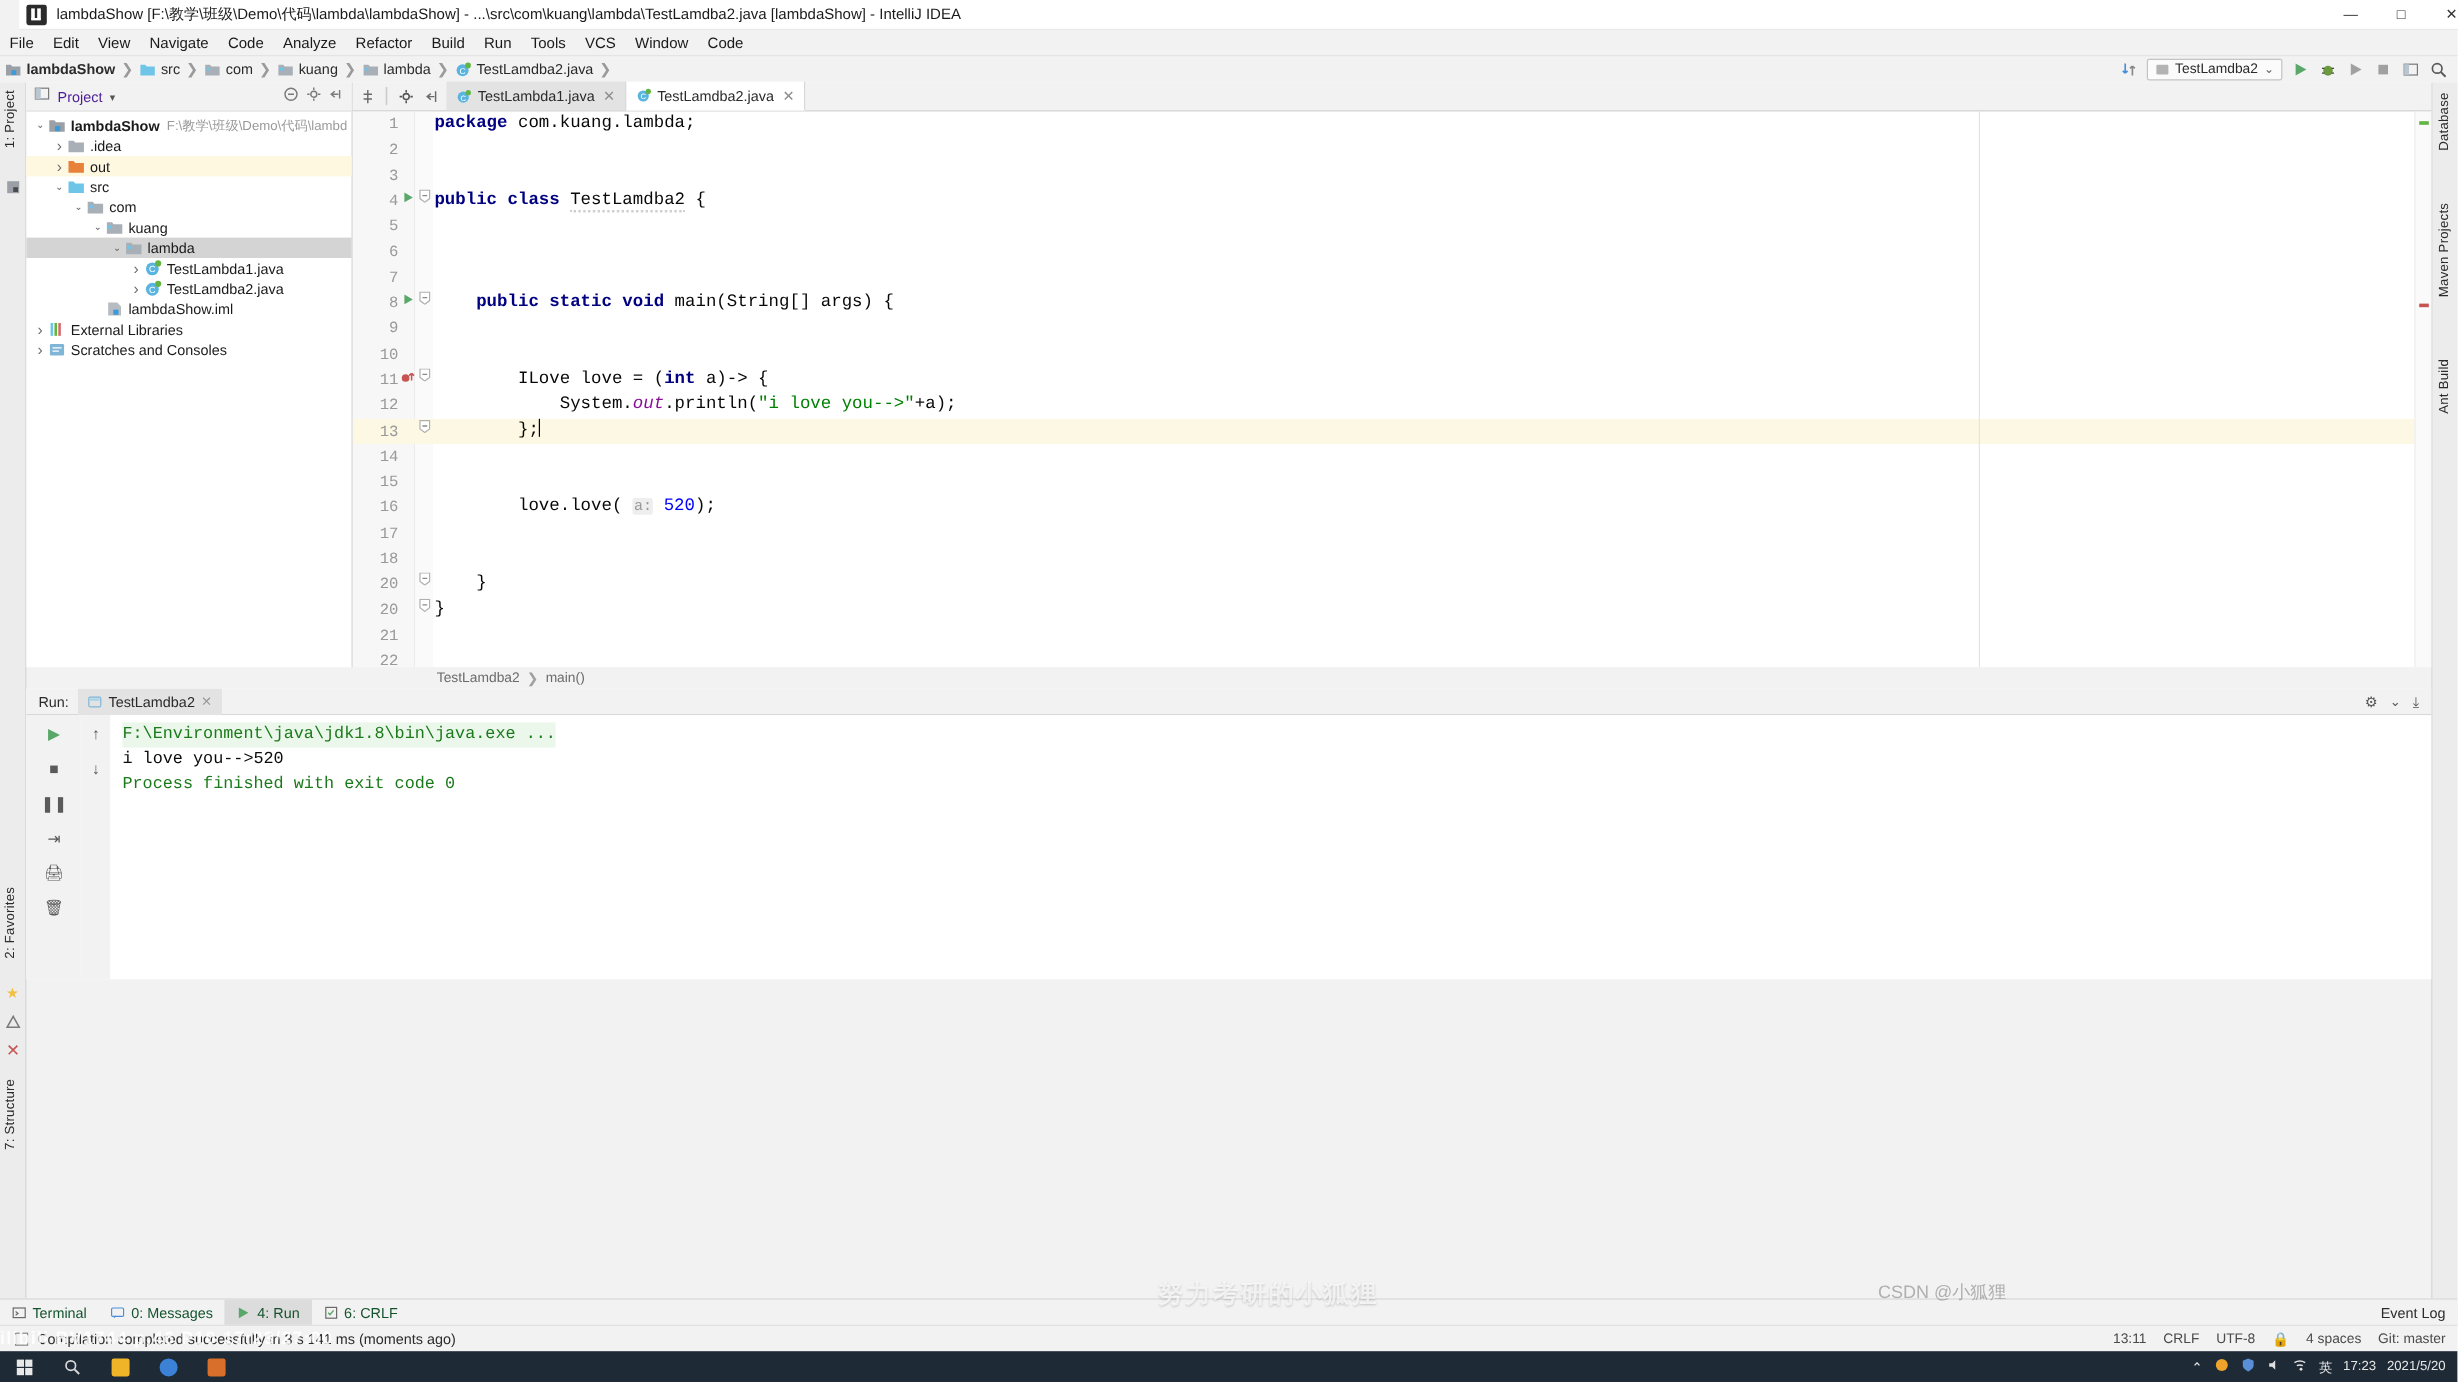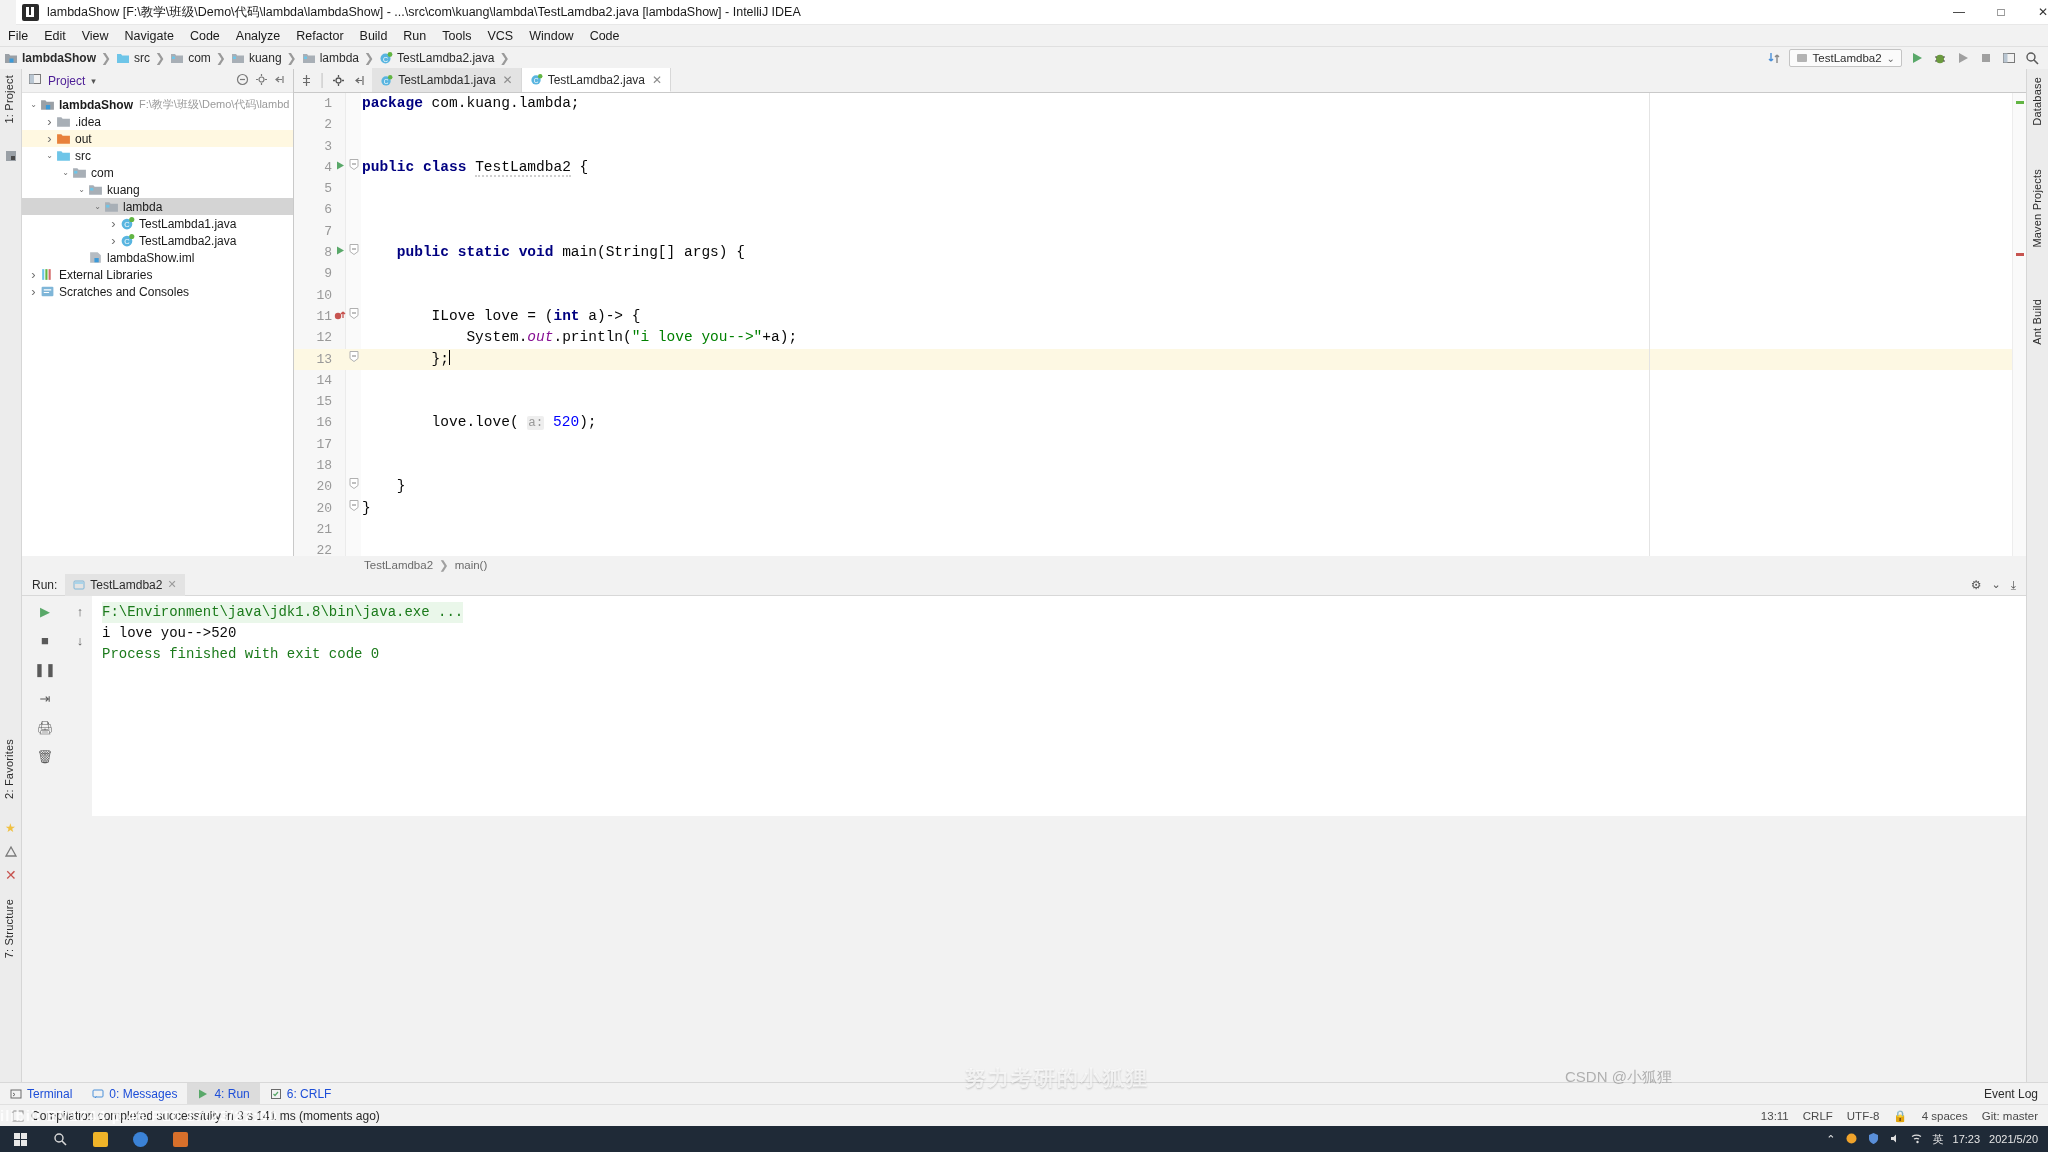--- a/index.html
+++ b/index.html
@@ -189,21 +189,21 @@
   .console-cmd { color: #1b7a1b; background: #eaf7ea; display: inline-block; }
   .console-out { color: #0b0b0b; }
   .console-fin { color: #1b7a1b; }
 
   
   .bottombar {
     position: absolute; left: 0; bottom: 48px; width: 2048px; height: 22px;
     background: #f2f2f2; display: flex; align-items: center; border-top: 1px solid #d8d8d8;
   }
   .bbtn {
-    display: flex; align-items: center; gap: 5px; font-size: 12px; color: #1d4ed8;
+    display: flex; align-items: center; gap: 5px; font-size: 12px; color: #14532d;
     padding: 0 10px; height: 22px;
   }
   .bbtn.active { background: #dcdcdc; }
   .bottom-right { margin-left: auto; display: flex; align-items: center; gap: 8px; padding-right: 10px; font-size: 12px; color: #2b2b2b; }
 
   
   .statusbar {
     position: absolute; left: 0; bottom: 26px; width: 2048px; height: 22px;
     background: #f2f2f2; display: flex; align-items: center; padding-left: 12px;
     border-top: 1px solid #e0e0e0; font-size: 12px; color: #2b2b2b;

